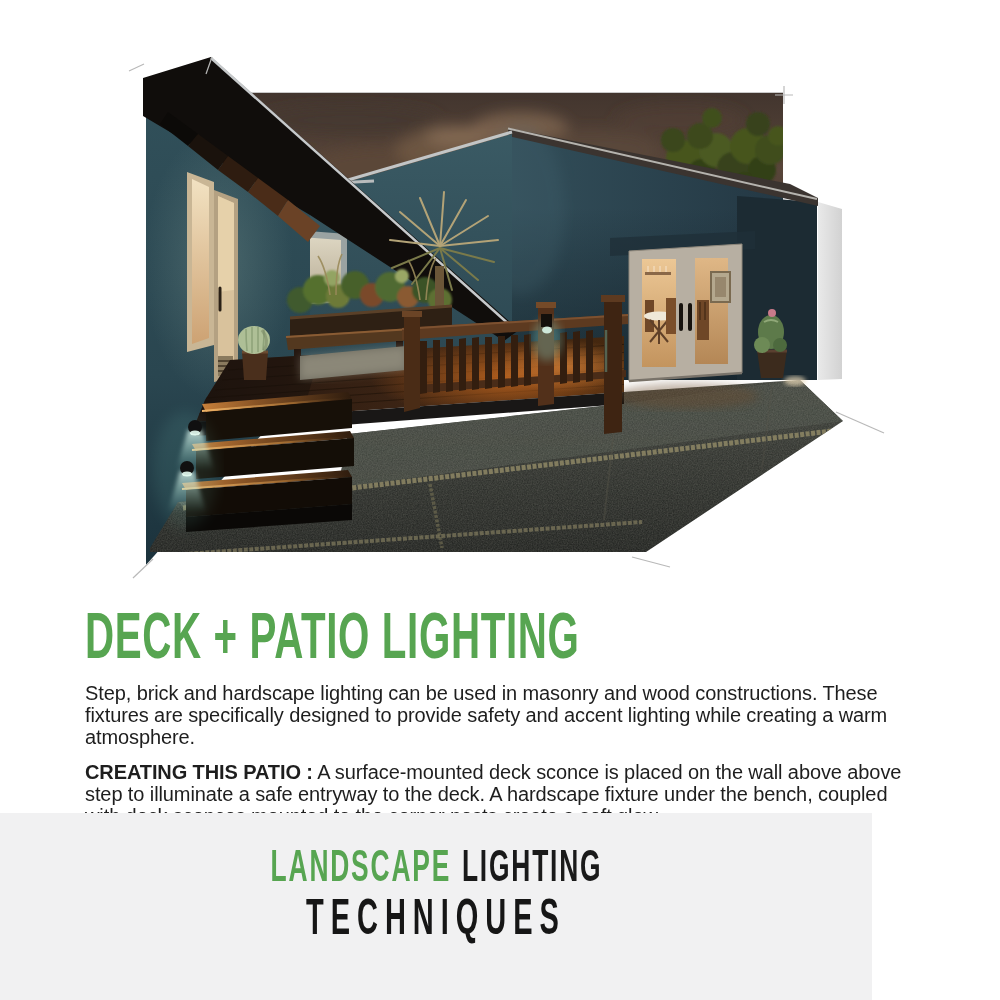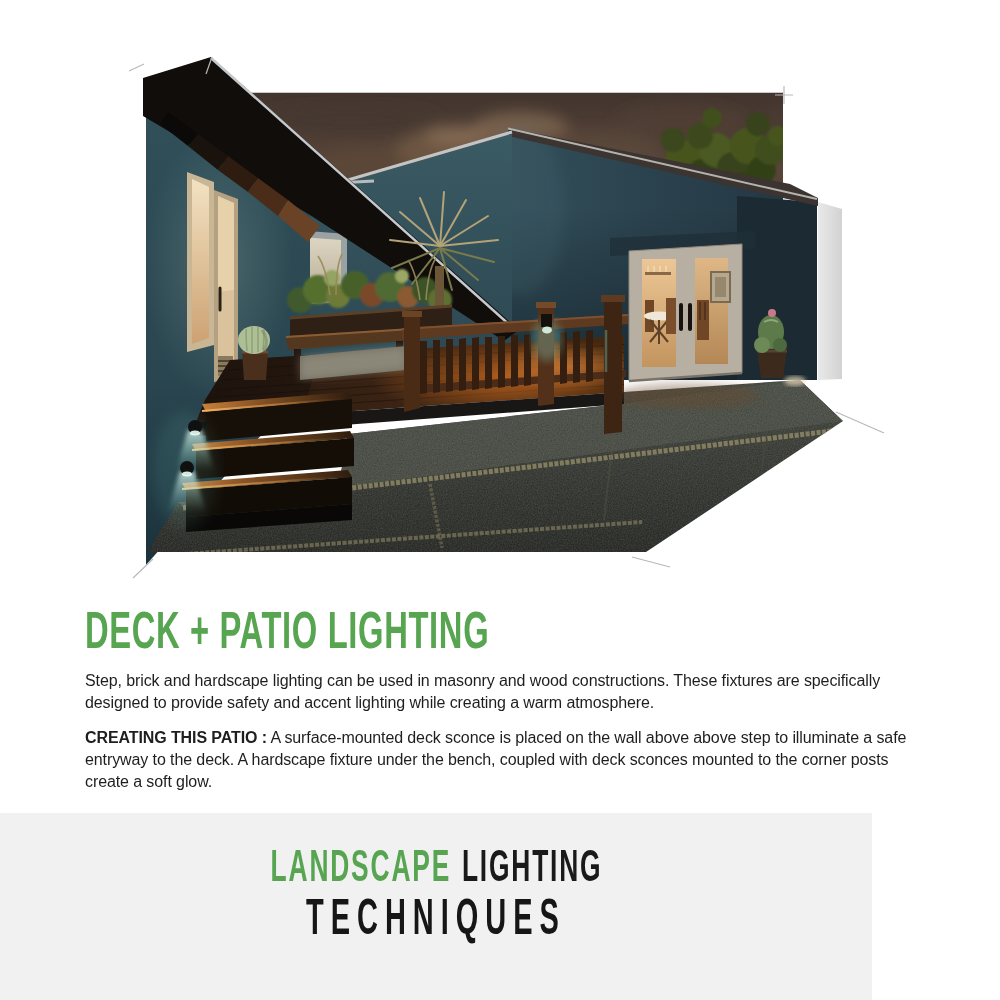--- a/index.html
+++ b/index.html
@@ -1,22 +1,22 @@
 <!DOCTYPE html>
 <html><head>
 <meta charset="utf-8">
 <style>
   html,body{margin:0;padding:0;background:#fff;}
   .canvas{position:relative;width:1000px;height:1000px;background:#ffffff;overflow:hidden;
           font-family:"Liberation Sans",sans-serif;}
   .scene{position:absolute;left:0;top:0;width:1000px;height:600px;display:block;}
   .content{position:absolute;left:85px;top:604px;width:822px;color:#1e1e1e;}
-  .content h1{margin:0 0 14px 0;font-size:52px;line-height:1;font-weight:bold;color:#57a551;white-space:nowrap;}
+  .content h1{margin:0 0 14px 0;font-size:64px;line-height:1;font-weight:bold;color:#57a551;white-space:nowrap;}
   .squeeze{display:inline-block;transform:scaleX(0.63);transform-origin:0 50%;letter-spacing:1px;}
-  .content p{margin:0 0 13px 0;font-size:16px;line-height:22px;letter-spacing:-0.1px;}
+  .content p{margin:0 0 13px 0;font-size:20px;line-height:22px;letter-spacing:-0.1px;}
   .content p b{font-weight:bold;}
   .footer{position:absolute;left:0;top:813px;width:872px;height:187px;background:#f1f1f2;text-align:center;}
   .brand-line{margin-top:31px;font-size:44px;font-weight:bold;line-height:1;white-space:nowrap;}
   .brand-squeeze{display:inline-block;transform:scaleX(0.60);transform-origin:50% 50%;letter-spacing:3px;}
   .brand-line .green{color:#57a551;margin-right:18px;}
   .brand-line .dark{color:#1a1a1a;}
   .brand-title{margin-top:4px;font-size:50px;font-weight:bold;color:#161616;line-height:1;white-space:nowrap;}
   .title-squeeze{display:inline-block;transform:scaleX(0.58);transform-origin:50% 50%;letter-spacing:12px;}
 </style>
 </head>

